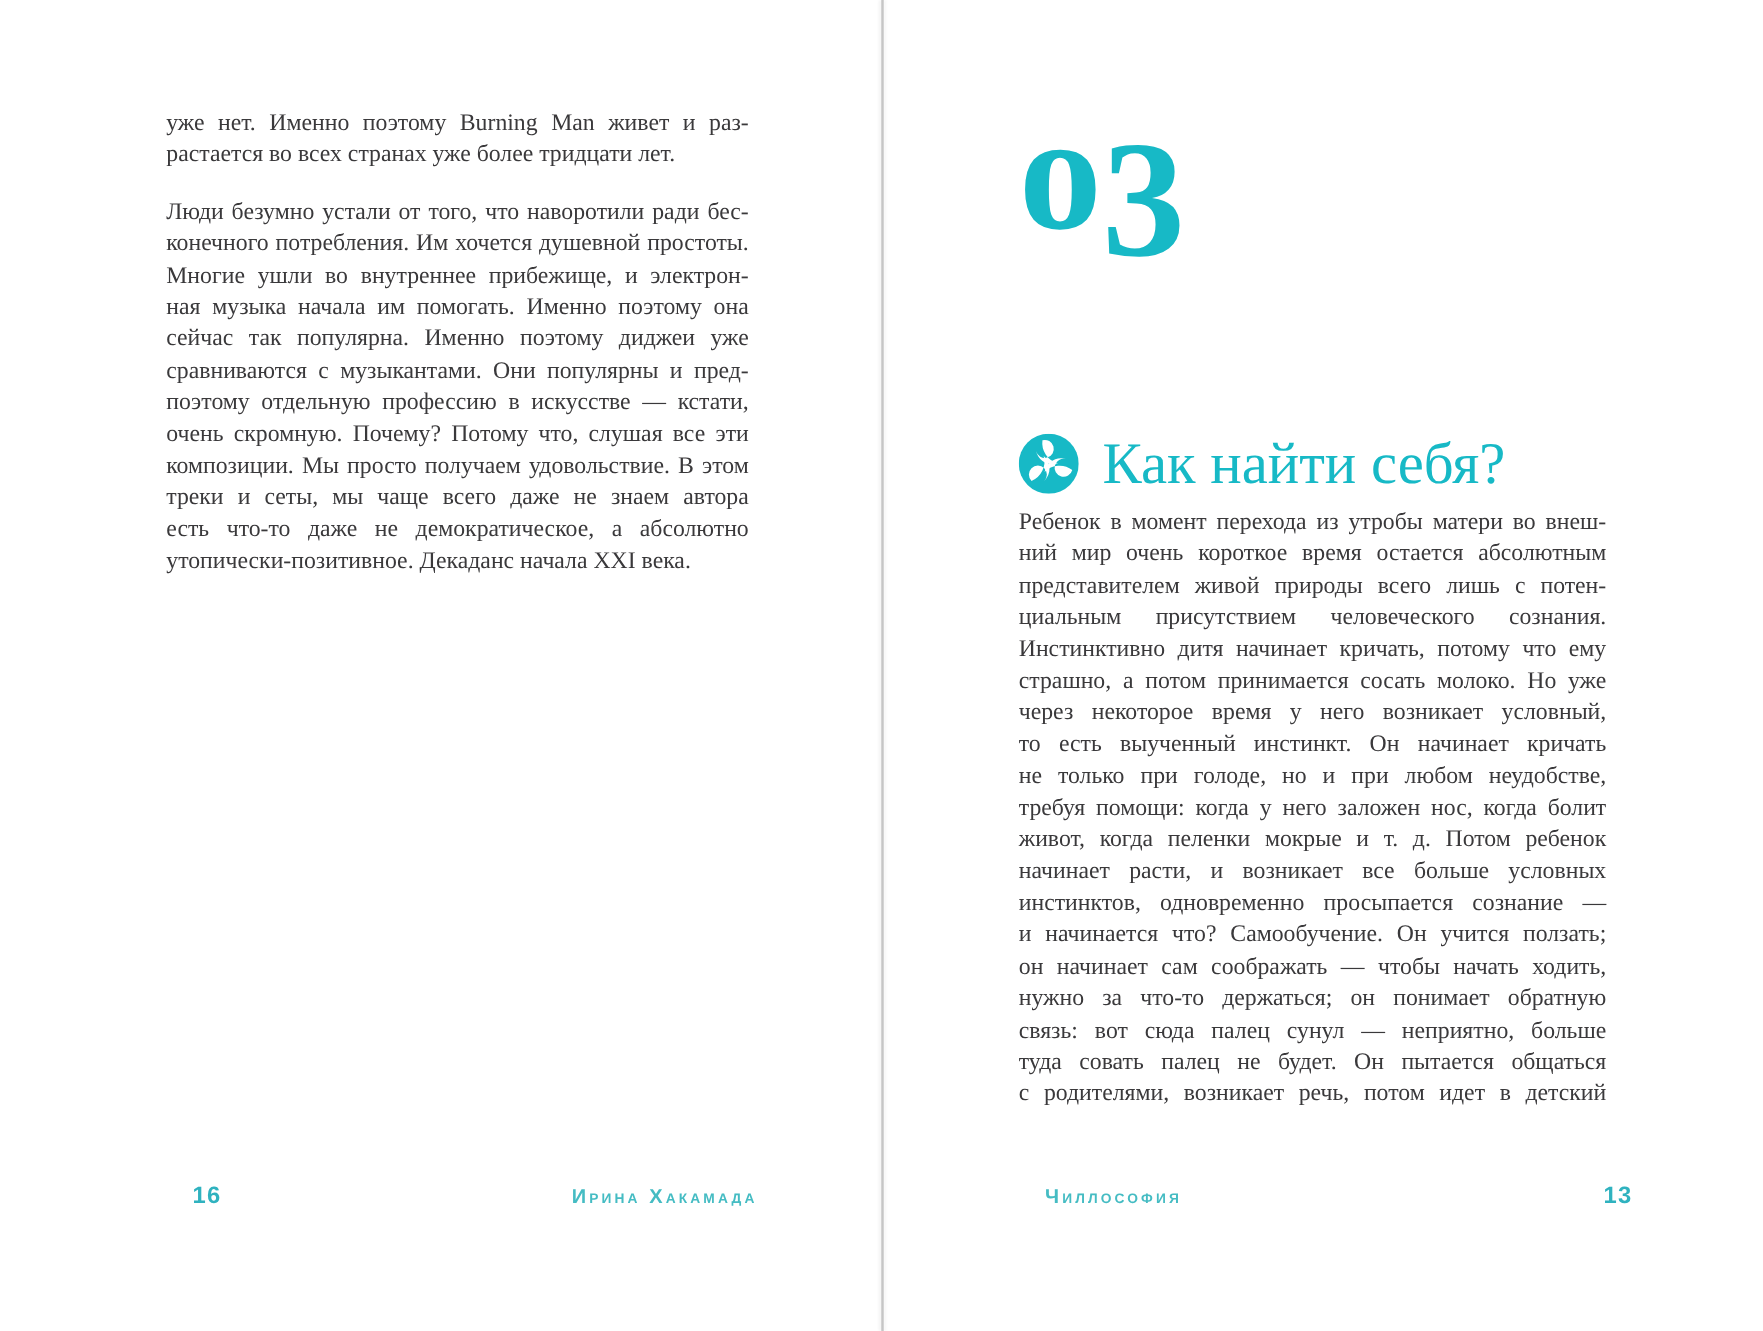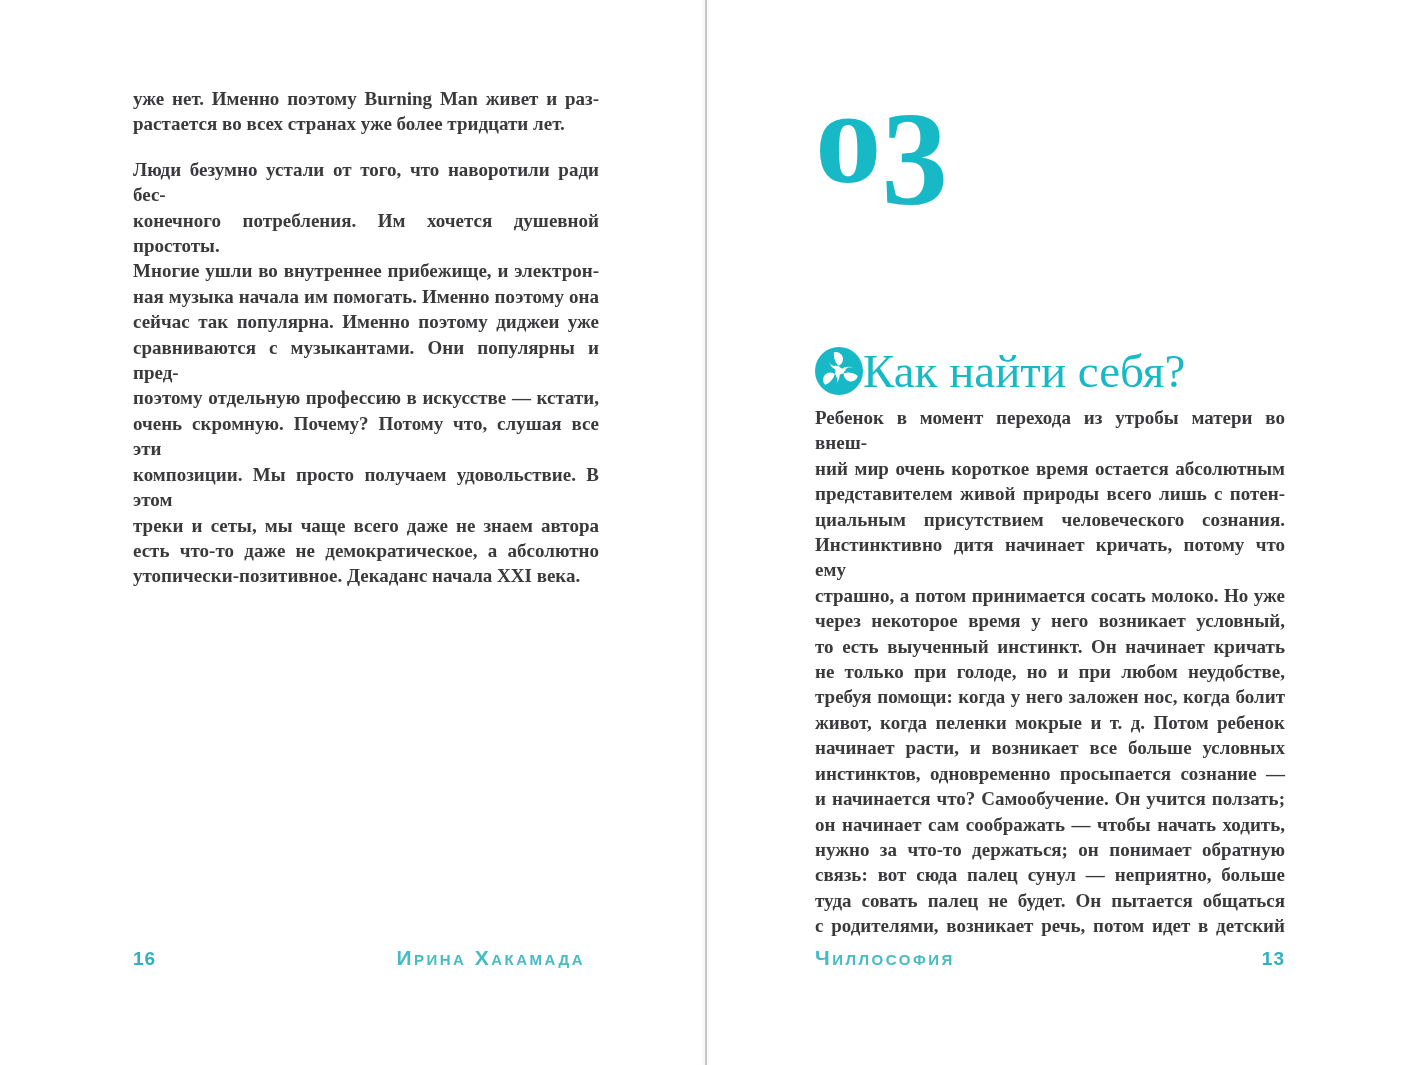--- a/index.html
+++ b/index.html
@@ -20,65 +20,66 @@
   }
 
   
   .body-text {
     position: absolute;
     color: #3a393b;
     font-size: 19px;
   }
   .body-text-left  { left: 133px; top: 86px;  width: 466px; }
   .body-text-right { left: 815px; top: 405px; width: 470px; }
-  .paragraph { margin: 0 0 20px 0; font-weight: bold; }
+  .paragraph { margin: 0 0 20px 0; }
   .paragraph:last-child { margin-bottom: 0; }
   .line {
     line-height: 25.4px;
     text-align: justify;
     text-align-last: justify;
   }
   .line-last { text-align-last: left; }
 
   
   .chapter-number {
     position: absolute; left: 815px; top: 71px;
     font-size: 133px; font-weight: bold; line-height: 1;
     color: #17b9c6; letter-spacing: 0;
   }
   .osf { display: inline-block; }
   .osf-3 { transform: translateY(0.165em); }
 
   
   .chapter-heading {
     position: absolute; left: 815px; top: 347px;
-    display: flex; align-items: center; height: 48px;
+    display: flex; align-items: center; gap: 19px; height: 48px;
   }
   .chapter-icon { width: 48px; height: 48px; flex: 0 0 48px; display: block; }
   .chapter-title {
     margin: 0; font-weight: normal;
     font-size: 47px; line-height: 48px;
     color: #17b9c6; white-space: nowrap;
     font-family: "Liberation Serif", "DejaVu Serif", serif;
   }
 
   
   .page-footer {
     position: absolute; top: 946px;
     display: flex; justify-content: space-between; align-items: baseline;
     font-family: "Liberation Sans", "DejaVu Sans", sans-serif;
+    margin-left: 21px;
   }
   .footer-left  { left: 133px; width: 466px; }
   .footer-right { left: 815px; width: 470px; }
   .page-number {
     font-size: 19px; font-weight: 700; letter-spacing: 1px;
     color: #2fb2bf;
   }
   .running-footer {
-    font-size: 21px; font-weight: 600;
+    font-size: 16px; font-weight: 600;
     font-variant: small-caps;
     letter-spacing: 2.5px;
     color: #45bcc3;
   }
   .footer-left .running-footer { margin-right: 14px; }
 </style>
 </head>
 <body>
 
 <div class="spread">

